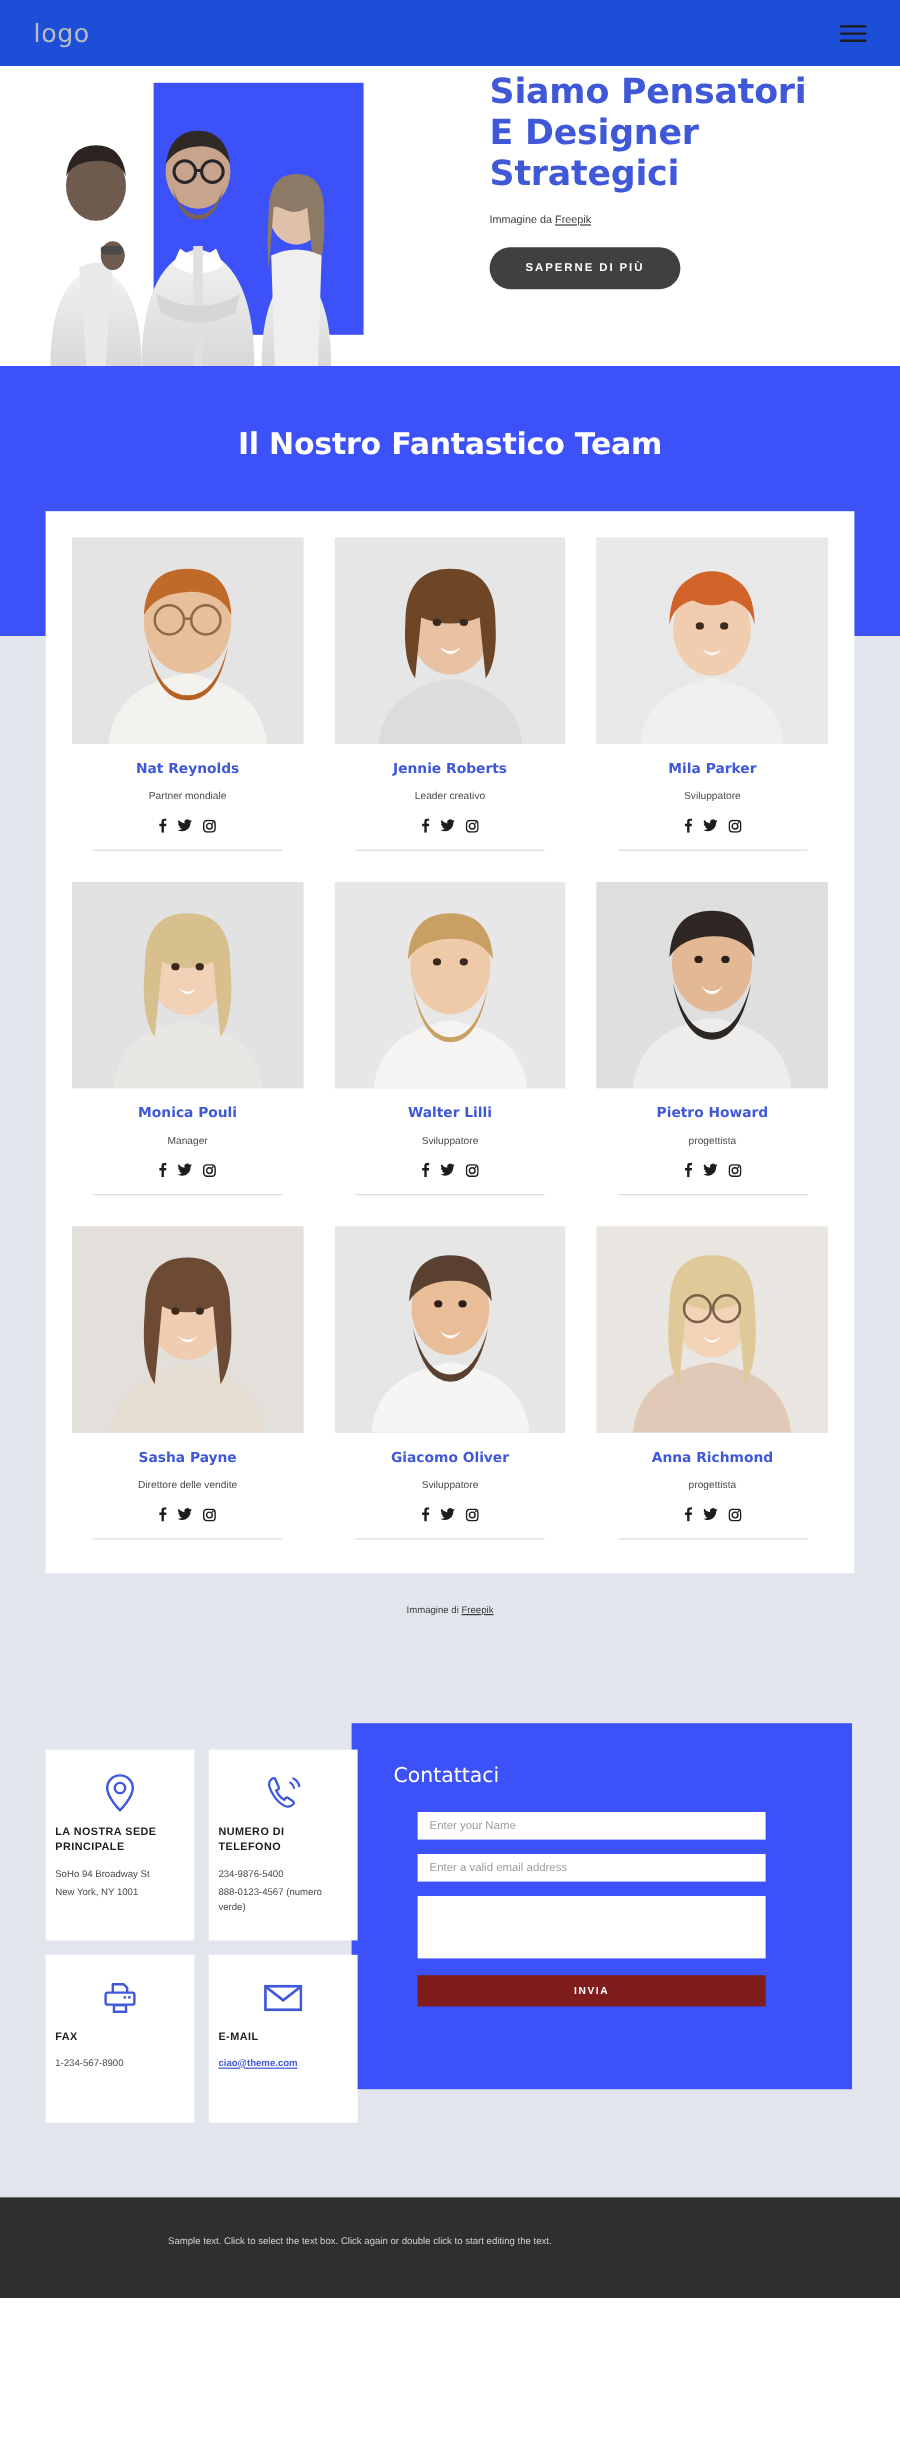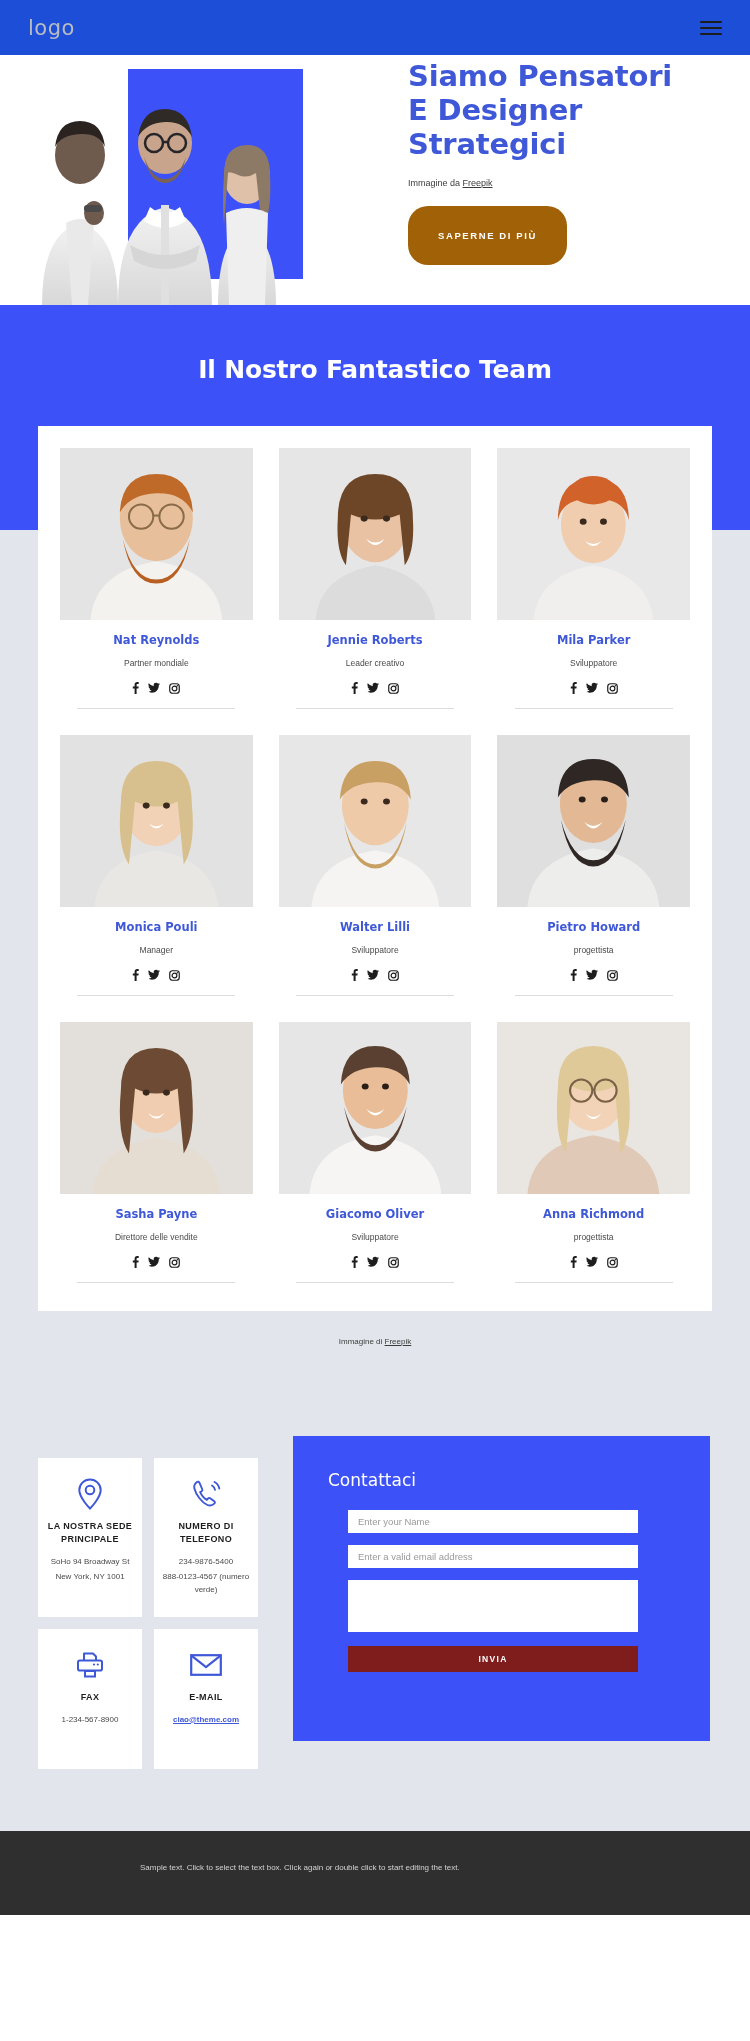--- a/index.html
+++ b/index.html
@@ -73,25 +73,25 @@
   }
   .hero-credit {
     margin-top: 16px;
     font-size: 9px;
     color: #3c3c3c;
   }
   .hero-credit a { color: #3c3c3c; text-decoration: underline; }
   .hero-btn {
     display: inline-block;
     margin-top: 18px;
-    background: #a16207;
+    background: #404040;
     color: #ffffff;
     border: none;
     border-radius: 20px;
-    padding: 24px 30px;
+    padding: 12px 30px;
     font-size: 9.5px;
     font-weight: 700;
     letter-spacing: 1.6px;
     cursor: pointer;
     font-family: "Liberation Sans", sans-serif;
   }
 
   
   .team {
     position: relative;
@@ -196,24 +196,24 @@
   .info-grid {
     position: relative;
     z-index: 3;
     width: 262px;
     display: flex;
     flex-wrap: wrap;
     gap: 12px;
     padding-top: 22px;
   }
   .info-card {
-    width: 104px;
+    width: 124px;
     background: #ffffff;
     padding: 18px 8px 20px;
-    text-align: center;
+    text-align: left;
     min-height: 140px;
   }
   .info-icon { height: 36px; display: flex; align-items: center; justify-content: center; }
   .info-title {
     margin-top: 8px;
     font-size: 9px;
     font-weight: 700;
     color: #1d1d1d;
     letter-spacing: .4px;
     line-height: 1.45;

